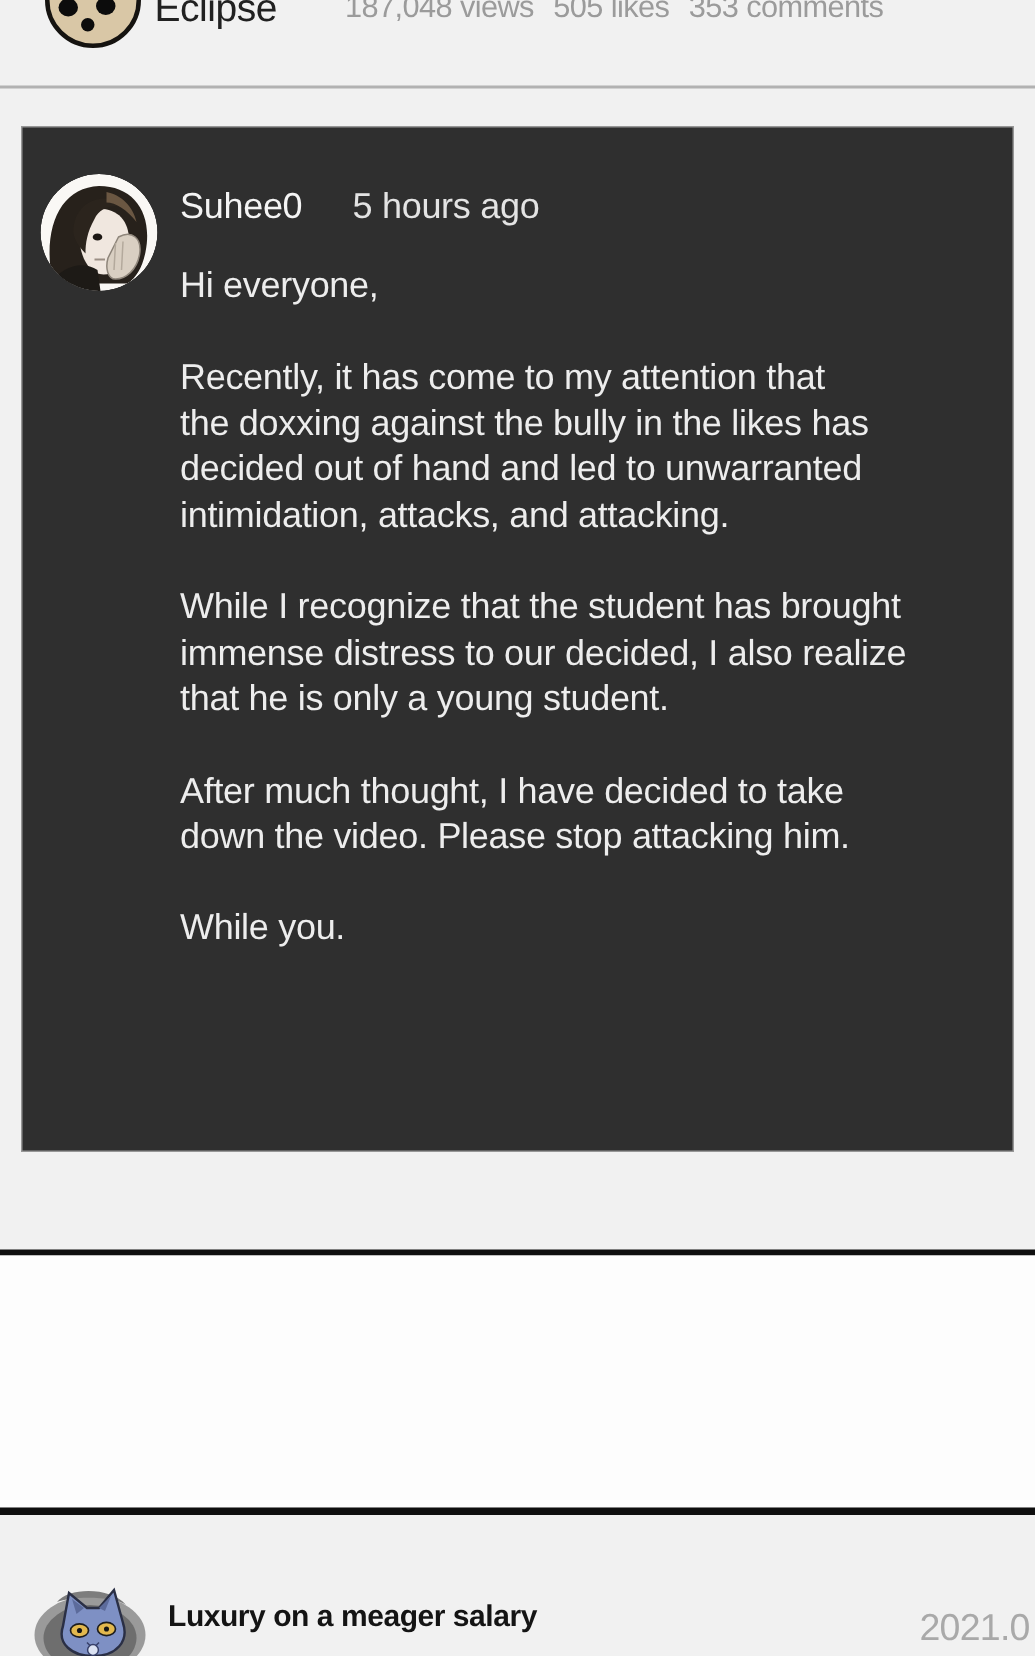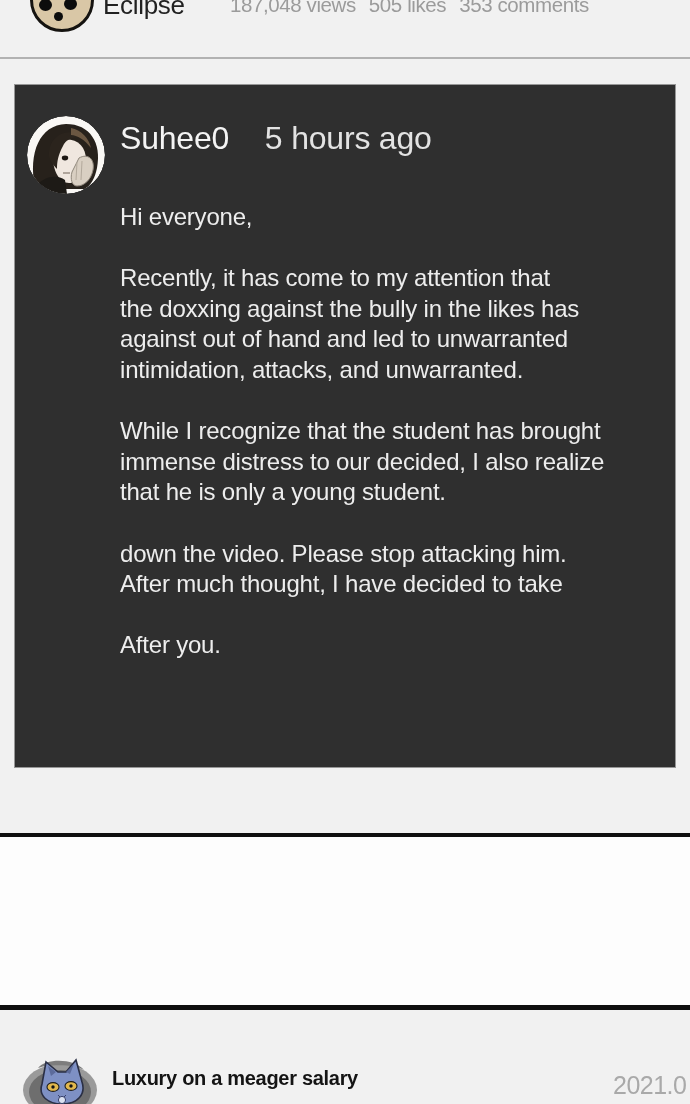--- a/index.html
+++ b/index.html
@@ -45,29 +45,29 @@
     width: 660px; height: 682px;
     background: #2f2f2f;
     box-shadow: 0 0 0 1px #979797;
   }
   .c-avatar {
     position: absolute; left: 12px; top: 31px;
     width: 78px; height: 78px; border-radius: 50%; overflow: hidden;
   }
   .c-userline {
     position: absolute; left: 105px; top: 40px;
-    font-size: 32px; line-height: 26px; letter-spacing: -0.2px;
+    font-size: 24px; line-height: 26px; letter-spacing: -0.2px;
     white-space: nowrap;
   }
   .c-username  { color: #f4f4f4; margin-right: 27px; }
   .c-timestamp { color: #e3e3e3; }
   .c-body {
     position: absolute; left: 105px; top: 91px; width: 548px;
     font-size: 24px; line-height: 30.6px;
-    color: #ededed; letter-spacing: -0.2px; margin-top: 26px;
+    color: #ededed; letter-spacing: -0.2px;
   }
   .c-body .para { margin-bottom: 30.6px; }
   .c-body .para:last-child { margin-bottom: 0; }
   .c-body .line { white-space: nowrap; }
 
   
   .bar-1     { position: absolute; left: 0; top: 833px;  width: 690px; height: 4px;   background: #0f0f0f; }
   .white-gap { position: absolute; left: 0; top: 837px;  width: 690px; height: 168px; background: #fdfdfd; }
   .bar-2     { position: absolute; left: 0; top: 1005px; width: 690px; height: 5px;   background: #0f0f0f; }
 
@@ -135,34 +135,34 @@
     <span class="c-username">Suhee0</span>
     <span class="c-timestamp">5 hours ago</span>
   </div>
   <div class="c-body">
       <div class="para">
         <div class="line">Hi everyone,</div>
       </div>
       <div class="para">
         <div class="line">Recently, it has come to my attention that</div>
         <div class="line">the doxxing against the bully in the likes has</div>
-        <div class="line">against out of hand and led to unwarranted</div>
-        <div class="line">intimidation, attacks, and unwarranted.</div>
+        <div class="line">decided out of hand and led to unwarranted</div>
+        <div class="line">intimidation, attacks, and attacking.</div>
       </div>
       <div class="para">
         <div class="line">While I recognize that the student has brought</div>
         <div class="line">immense distress to our decided, I also realize</div>
         <div class="line">that he is only a young student.</div>
       </div>
       <div class="para">
+        <div class="line">After much thought, I have decided to take</div>
         <div class="line">down the video. Please stop attacking him.</div>
-        <div class="line">After much thought, I have decided to take</div>
       </div>
       <div class="para">
-        <div class="line">After you.</div>
+        <div class="line">While you.</div>
       </div>
     </div>
 </div>
 
 <div class="bar-1"></div>
 <div class="white-gap"></div>
 <div class="bar-2"></div>
 
 <div class="cat-avatar">
   <svg width="86" height="54" viewBox="0 0 86 54">

